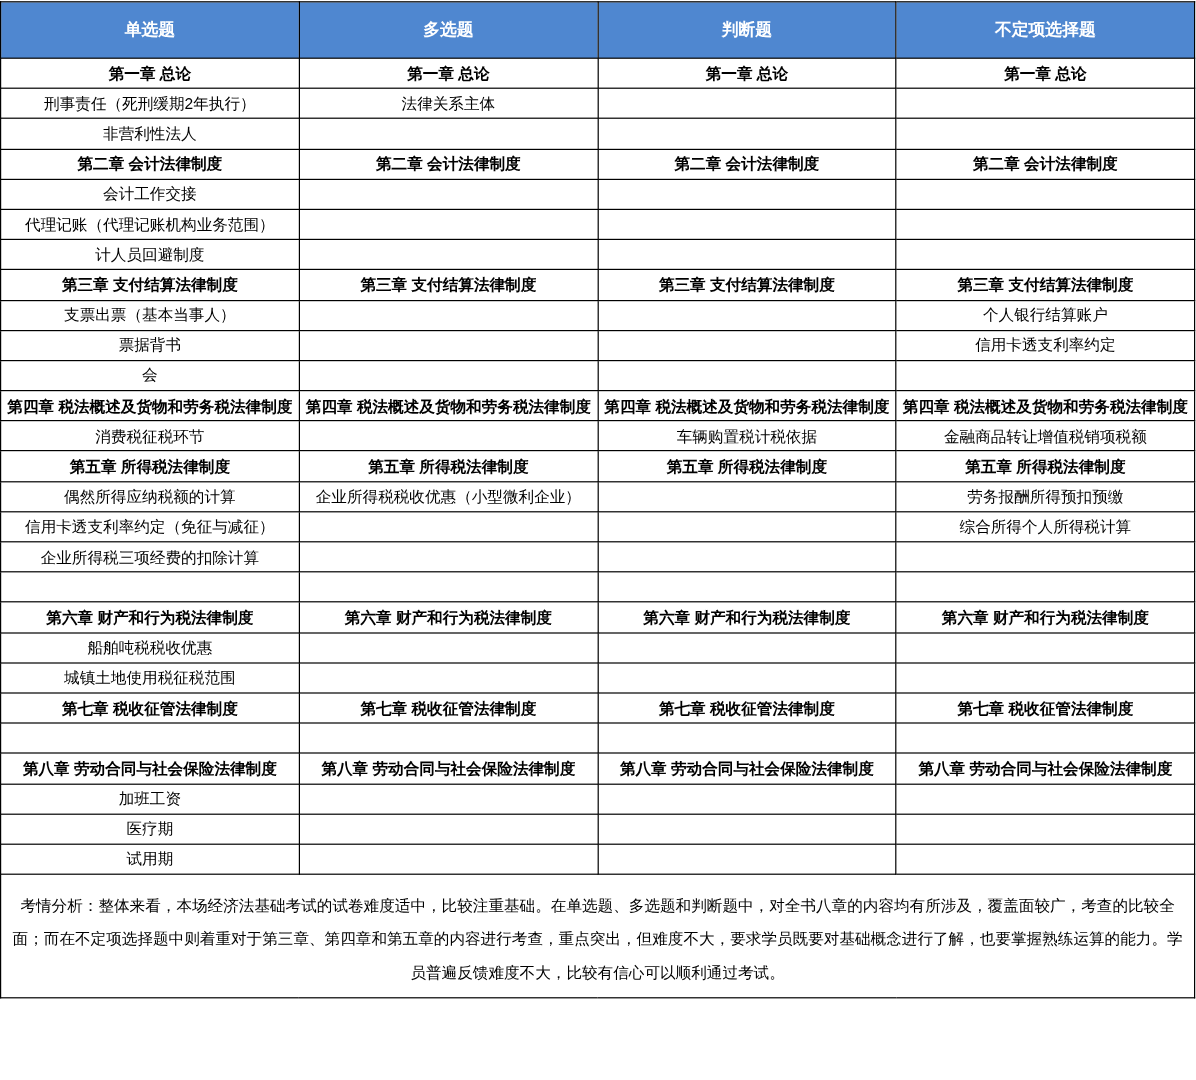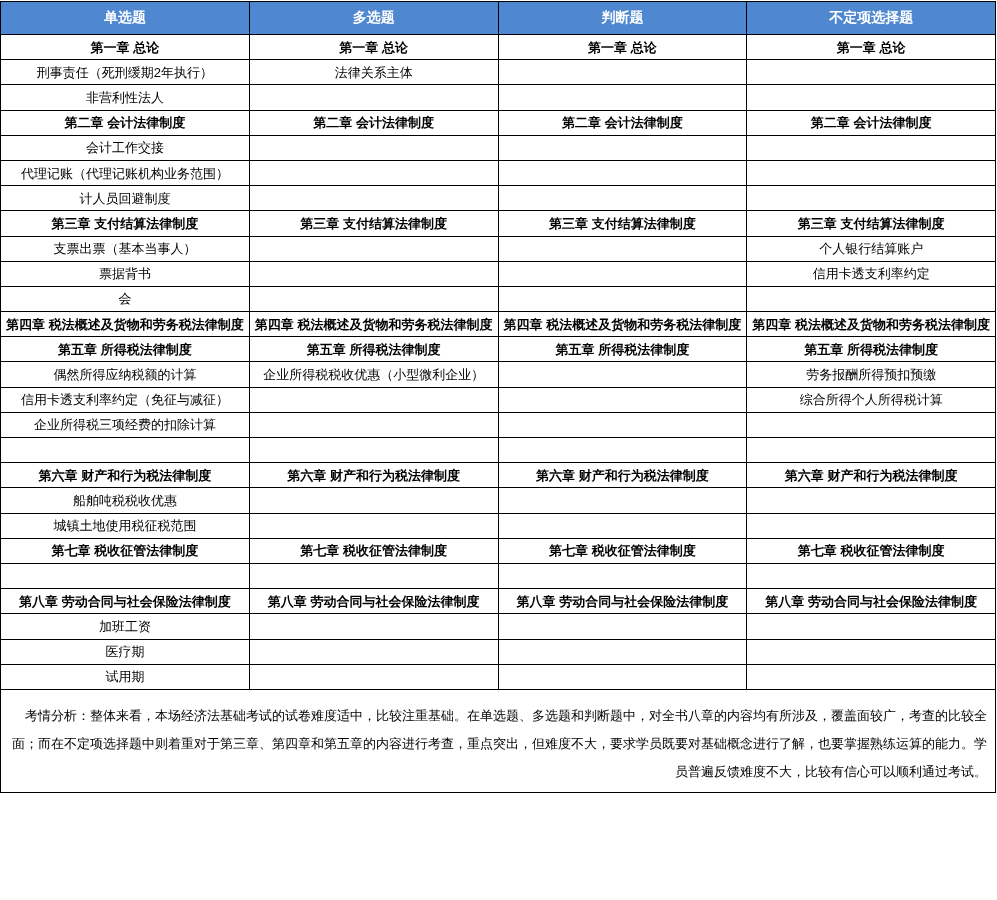--- a/index.html
+++ b/index.html
@@ -29,35 +29,35 @@
     padding: 0 3px;
     overflow: hidden;
     white-space: nowrap;
     color: #000000;
   }
   th {
     background: var(--header-bg, #4F87D0);
     color: var(--header-text, #ffffff);
     font-weight: bold;
     font-size: 14px;
-    height: 33px;
+    height: 47px;
   }
   tbody td {
     height: 25.2px;
     font-size: 13px;
     line-height: 1;
   }
   tr.chapter td {
     font-weight: bold;
     font-size: 13px;
     margin-left: 12px;
   }
   td.analysis {
     height: 103px;
-    text-align: right;
+    text-align: center;
     vertical-align: top;
     white-space: normal;
     padding: 12px 8px 0 8px;
     font-size: 13px;
     line-height: 28px;
     font-weight: normal;
   }
 </style>
 </head>
 <body>
@@ -144,20 +144,26 @@
           <td></td>
           <td></td>
           <td></td>
         </tr>
         <tr class="chapter">
           <td>第四章 税法概述及货物和劳务税法律制度</td>
           <td>第四章 税法概述及货物和劳务税法律制度</td>
           <td>第四章 税法概述及货物和劳务税法律制度</td>
           <td>第四章 税法概述及货物和劳务税法律制度</td>
         </tr>
+        <tr class="topic">
+          <td>消费税征税环节</td>
+          <td></td>
+          <td>车辆购置税计税依据</td>
+          <td>金融商品转让增值税销项税额</td>
+        </tr>
         <tr class="chapter">
           <td>第五章 所得税法律制度</td>
           <td>第五章 所得税法律制度</td>
           <td>第五章 所得税法律制度</td>
           <td>第五章 所得税法律制度</td>
         </tr>
         <tr class="topic">
           <td>偶然所得应纳税额的计算</td>
           <td>企业所得税税收优惠（小型微利企业）</td>
           <td></td>

